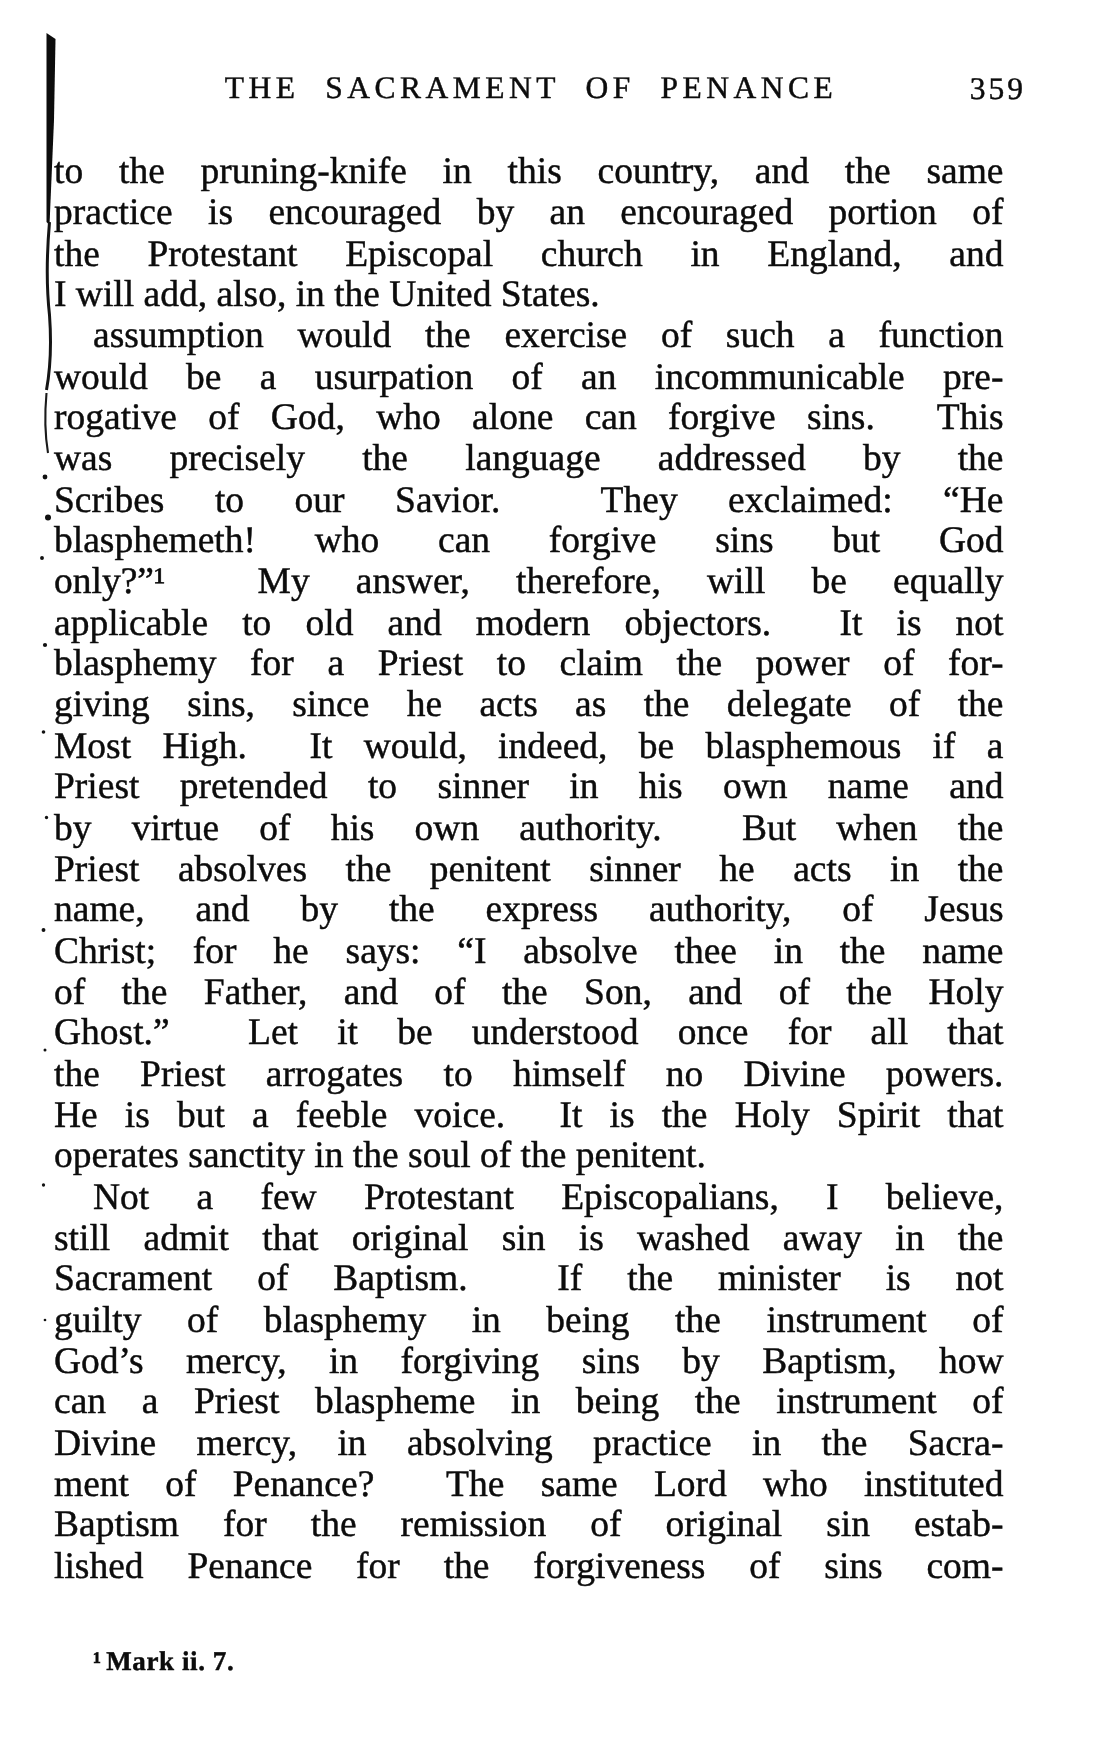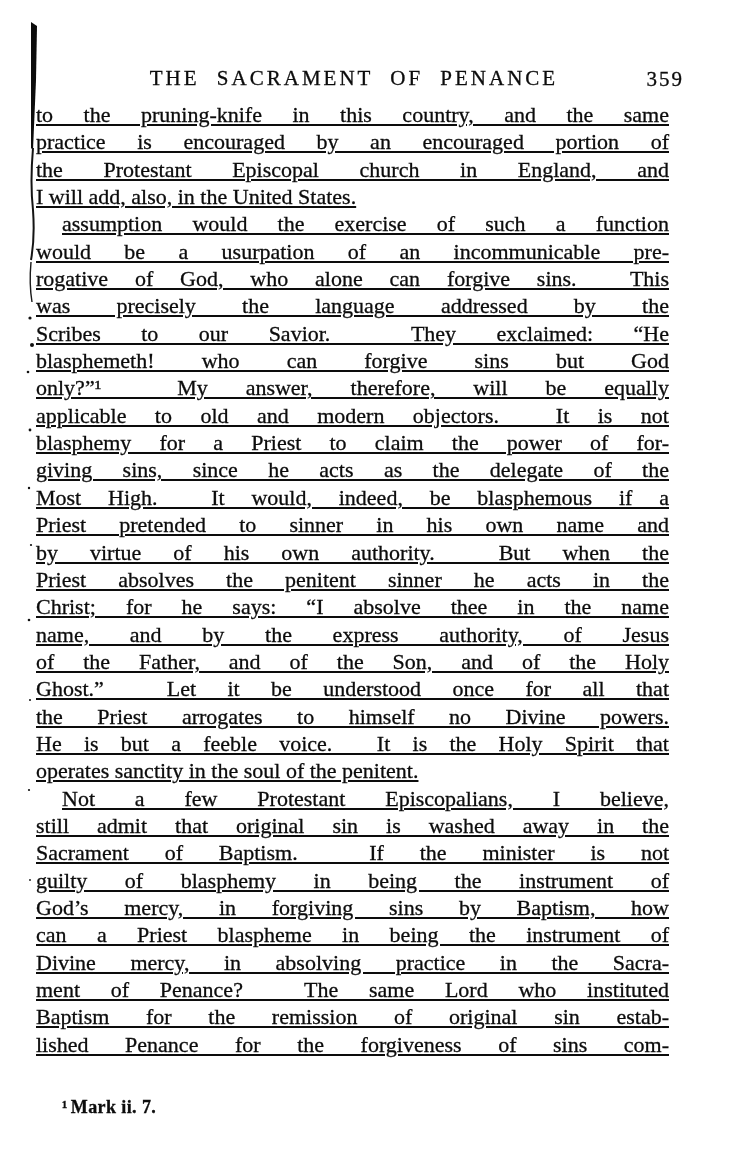--- a/index.html
+++ b/index.html
@@ -22,40 +22,38 @@
     width: 60px; height: 1000px;
     pointer-events: none;
   }
   .running-header {
     position: absolute;
     top: 46px; left: 0; right: 0;
     height: 30px;
     font-size: 21px;
     letter-spacing: 3px;
     word-spacing: 9px;
-    margin-top: 20px;
   }
   .running-title {
     display: block;
     text-align: center;
     padding-right: 26px; 
   }
   .page-number {
     position: absolute;
     right: 50px; top: 1px;
     letter-spacing: 2px;
     word-spacing: normal;
   }
   .body-text {
     position: absolute;
     top: 101px; left: 36px;
     width: 633px;
-    font-size: 22px;
+    font-size: 25px;
     line-height: 27.35px;
-    text-decoration: underline;
   }
   .line {
     text-align: justify;
     text-align-last: justify;
   }
   .line.lastline { text-align-last: left; }
   .para.indent .line:first-child { text-indent: 26px; }
   .footnote {
     position: absolute;
     top: 1097px; left: 62px;
@@ -106,22 +104,22 @@
         <div class="line">Scribes to our Savior.&nbsp; They exclaimed: “He</div>
         <div class="line">blasphemeth! who can forgive sins but God</div>
         <div class="line">only?”¹&nbsp; My answer, therefore, will be equally</div>
         <div class="line">applicable to old and modern objectors.&nbsp; It is not</div>
         <div class="line">blasphemy for a Priest to claim the power of for-</div>
         <div class="line">giving sins, since he acts as the delegate of the</div>
         <div class="line">Most High.&nbsp; It would, indeed, be blasphemous if a</div>
         <div class="line">Priest pretended to sinner in his own name and</div>
         <div class="line">by virtue of his own authority.&nbsp; But when the</div>
         <div class="line">Priest absolves the penitent sinner he acts in the</div>
+        <div class="line">name, and by the express authority, of Jesus</div>
         <div class="line">Christ; for he says: “I absolve thee in the name</div>
-        <div class="line">name, and by the express authority, of Jesus</div>
         <div class="line">of the Father, and of the Son, and of the Holy</div>
         <div class="line">Ghost.”&nbsp; Let it be understood once for all that</div>
         <div class="line">the Priest arrogates to himself no Divine powers.</div>
         <div class="line">He is but a feeble voice.&nbsp; It is the Holy Spirit that</div>
         <div class="line lastline">operates sanctity in the soul of the penitent.</div>
       </div>
       <div class="para indent">
         <div class="line">Not a few Protestant Episcopalians, I believe,</div>
         <div class="line">still admit that original sin is washed away in the</div>
         <div class="line">Sacrament of Baptism.&nbsp; If the minister is not</div>

